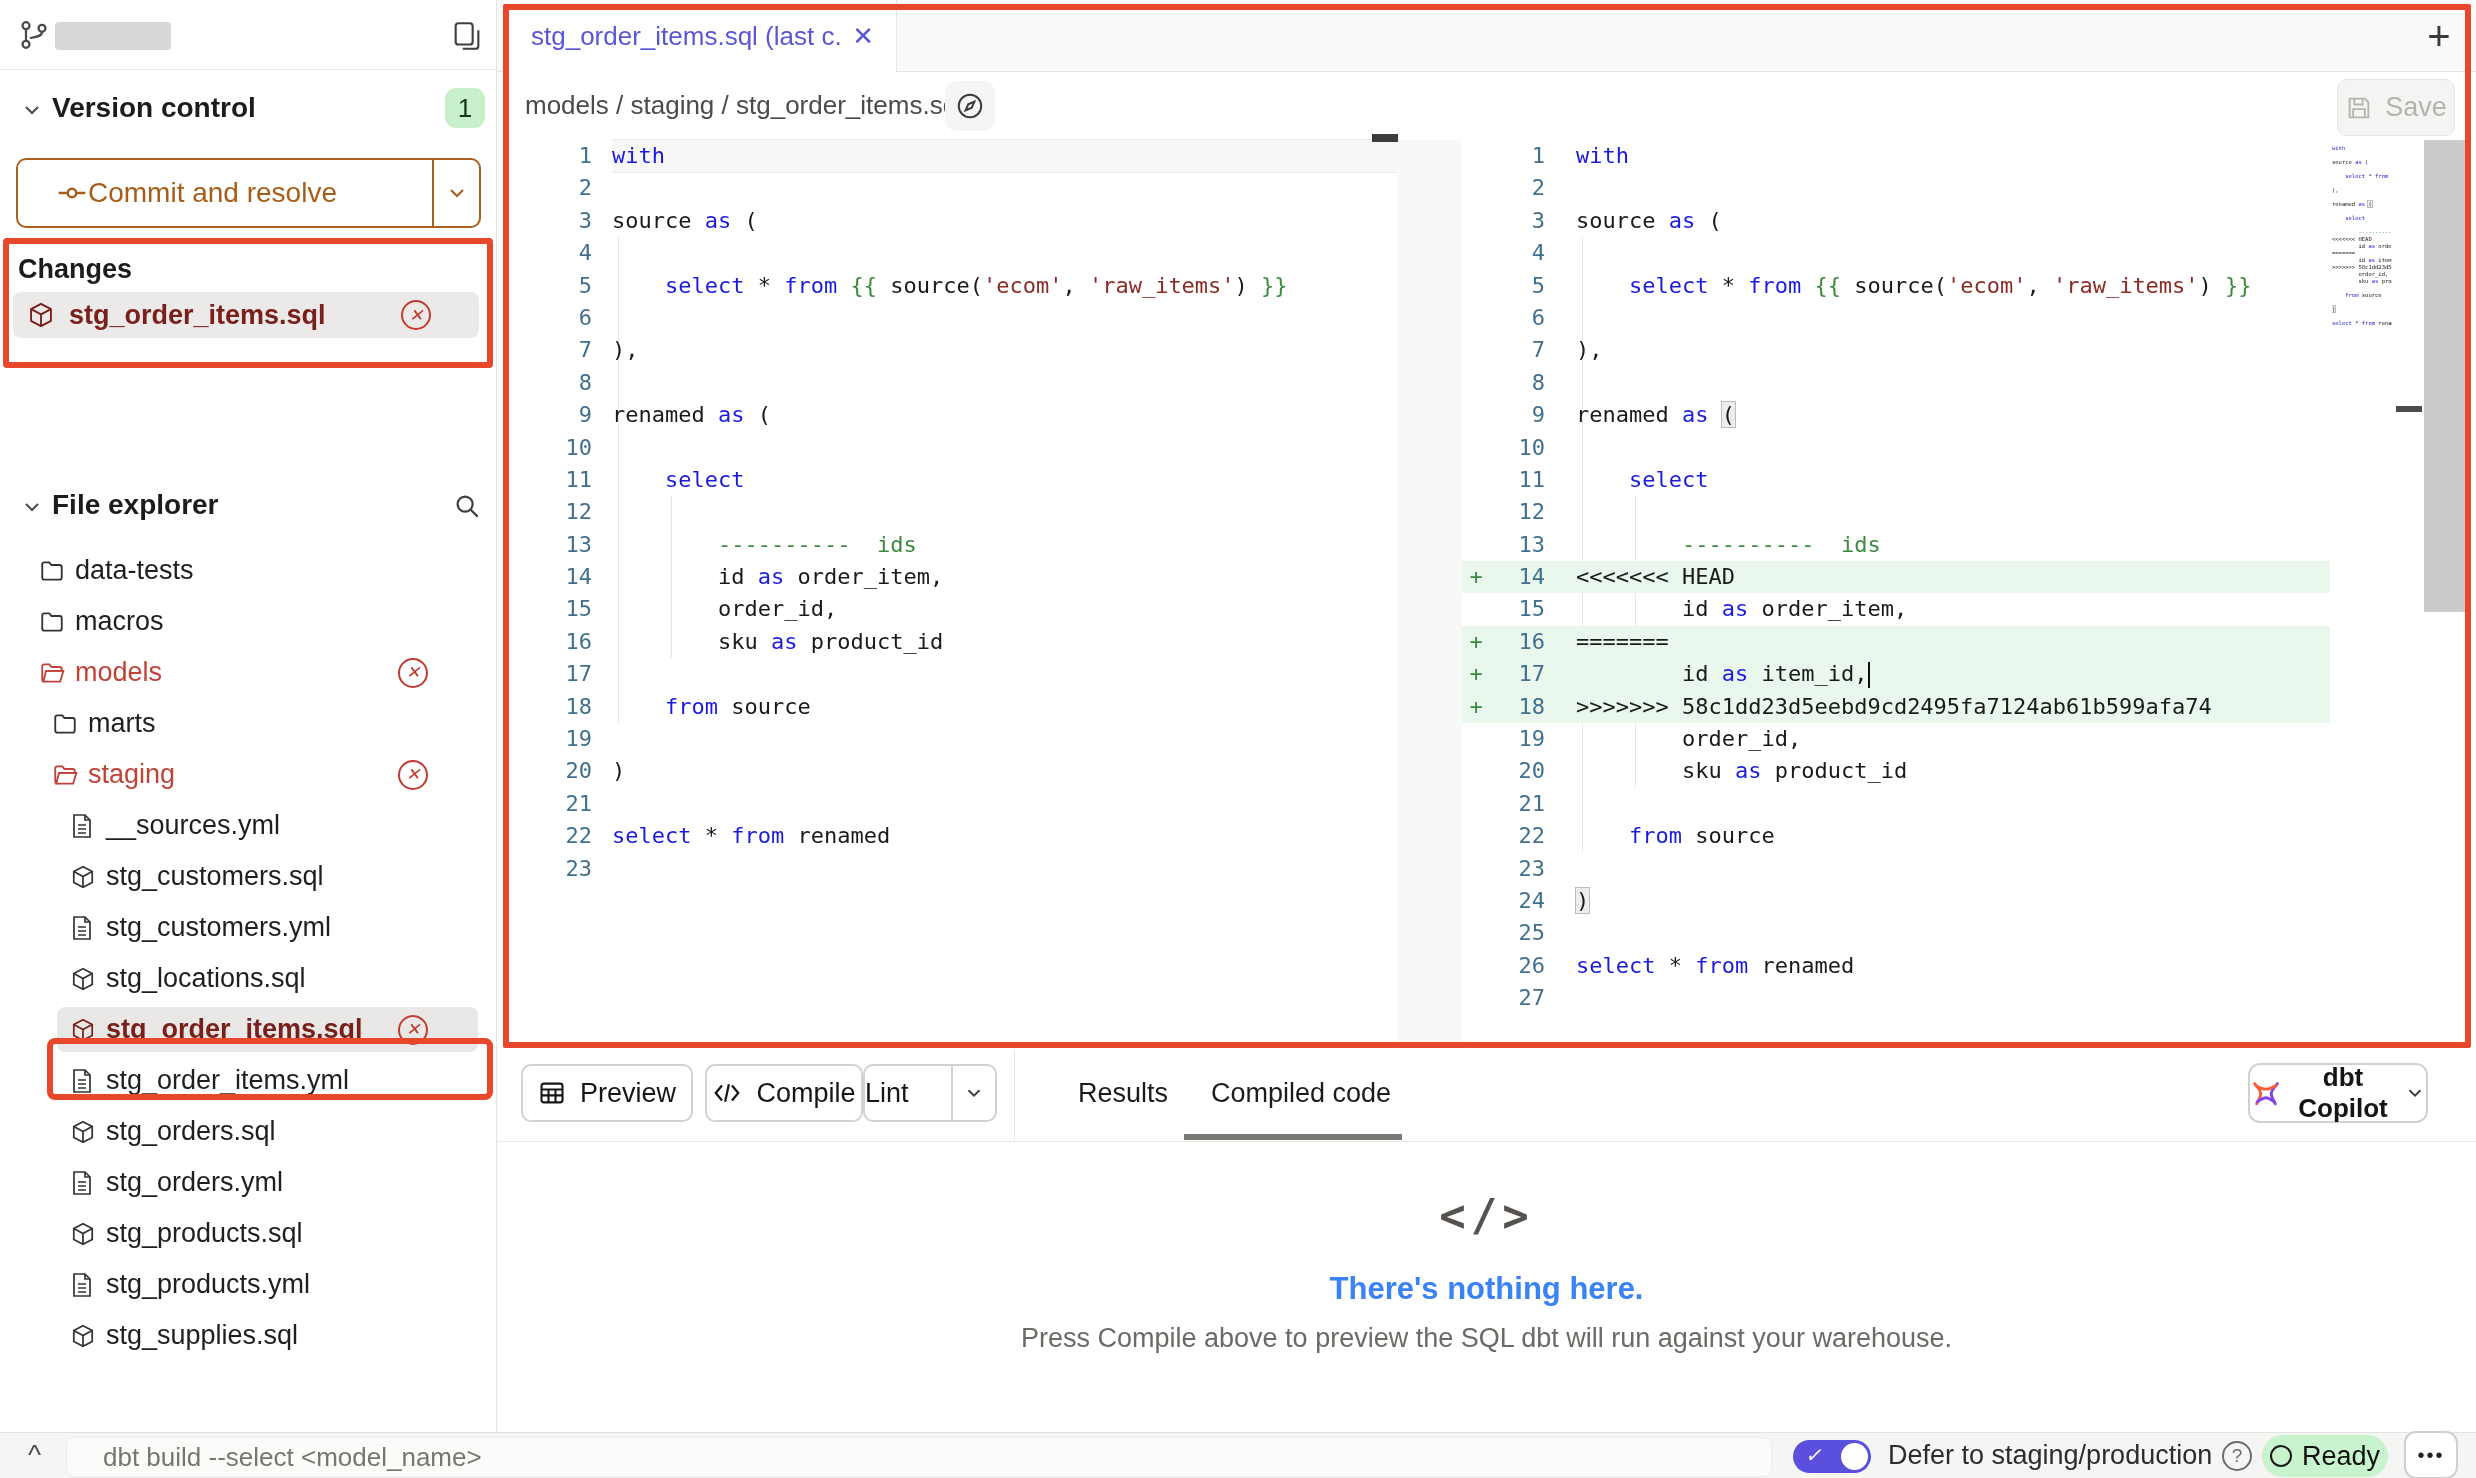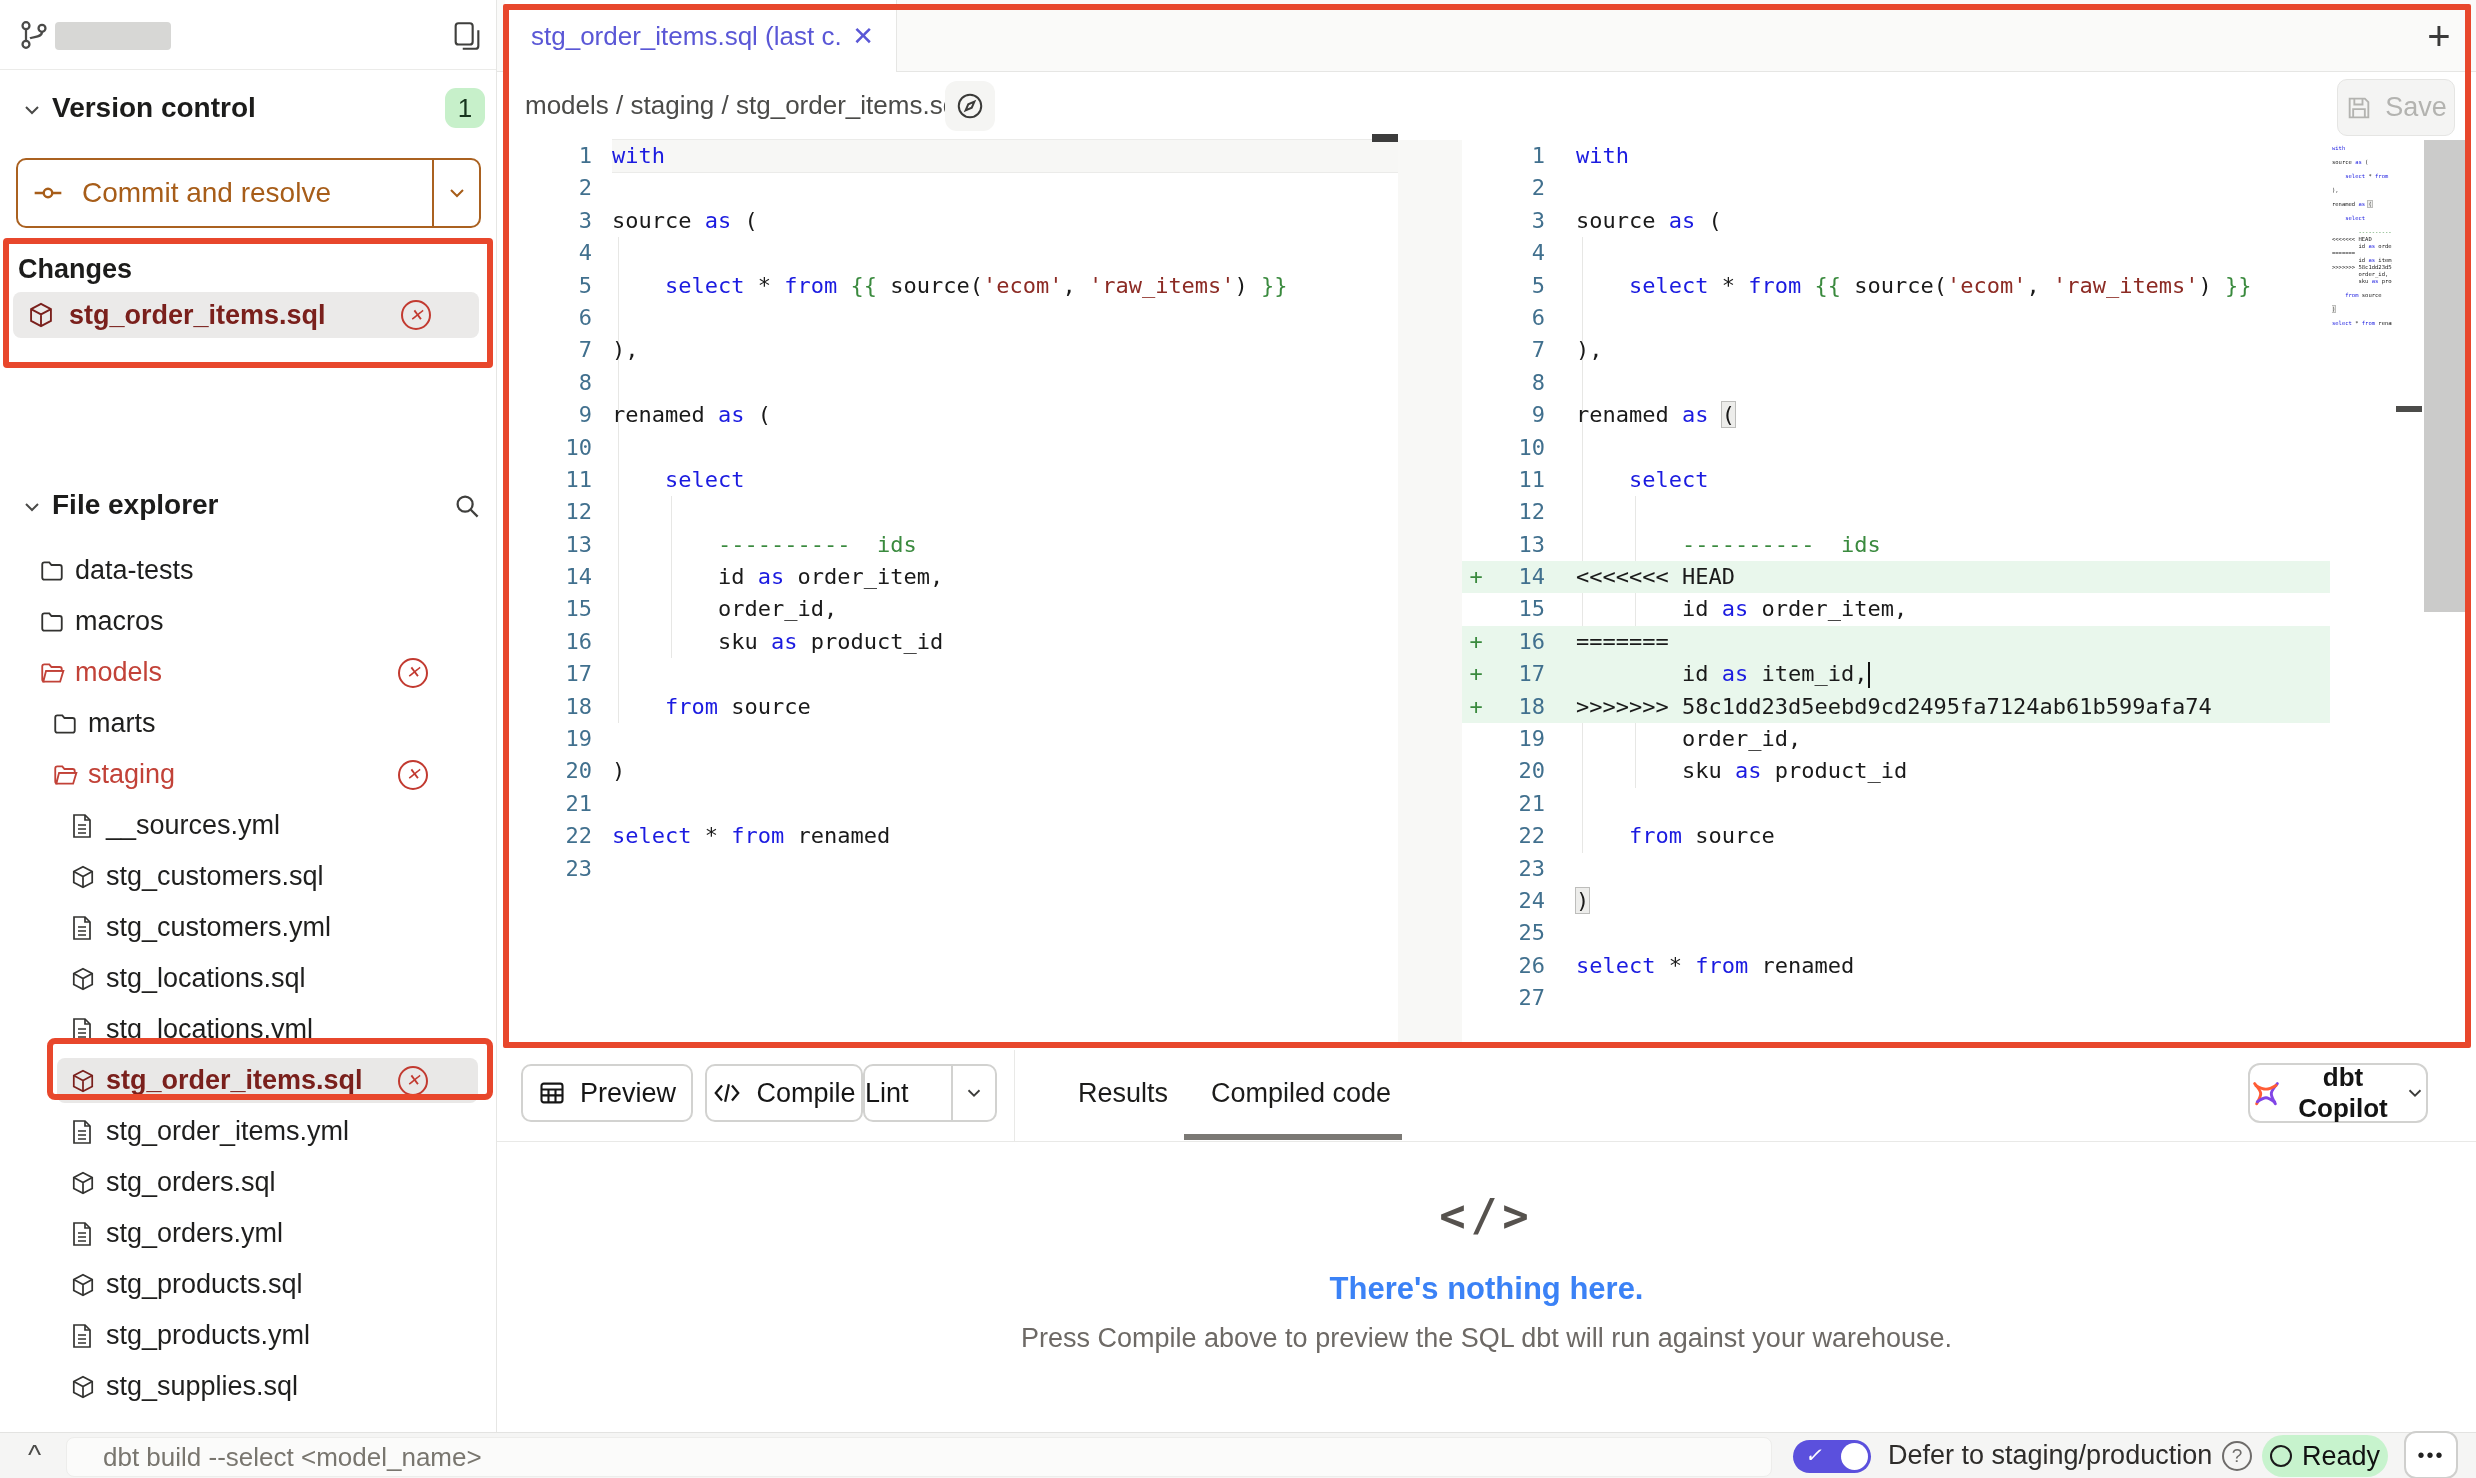--- a/index.html
+++ b/index.html
@@ -21,21 +21,21 @@
   .vc-row { position:absolute; left:0; top:88px; width:100%; height:44px; }
   .sec-chev { position:absolute; left:20px; top:10px; color:#4a4a48; }
   .sec-label { position:absolute; left:52px; top:4px; font-size:28px; font-weight:700; color:#1c1c1b; }
   .vc-badge { position:absolute; left:445px; top:0px; width:40px; height:40px;
               background:#c7f0ca; color:#16341d; border-radius:11px; font-size:26px;
               display:flex; align-items:center; justify-content:center; }
 
   .commit-btn { position:absolute; left:16px; top:158px; width:465px; height:70px;
                 border:2px solid #aa6120; border-radius:10px; background:#fff;
                 display:flex; align-items:center; }
-  .commit-main { flex:1; display:flex; align-items:center; gap:18px; padding-left:14px; height:100%; }
+  .commit-main { flex:1; display:flex; align-items:center; padding-left:38px; height:100%; }
   .commit-label { font-size:28px; font-weight:500; color:#a75d19; }
   .commit-caret { width:47px; height:100%; border-left:2px solid #aa6120;
                   display:flex; align-items:center; justify-content:center; color:#a75d19; }
 
   .changes-label { position:absolute; left:18px; top:254px; font-size:27px; font-weight:700; color:#1c1c1b; }
   .changed-pill { position:absolute; left:13px; top:292px; width:466px; height:46px;
                   background:#ebeae9; border-radius:8px; display:flex; align-items:center; }
   .changed-pill .cube { color:#7a201c; margin-left:14px; }
   .changed-name { font-size:27px; font-weight:600; color:#7a201c; margin-left:14px; }
   .circx { width:30px; height:30px; border:2px solid #c23a30; border-radius:50%;
@@ -334,29 +334,20 @@
         <span class="tlabel" style="left: 106px;">stg_customers.yml</span>
       </div>
       <div class="trow">
         <span class="ticon" style="left: 70px;">
           <svg width="26" height="26" viewBox="0 0 24 24" fill="none" stroke="currentColor" stroke-width="1.6">
             <path d="M12 2.5 L20.5 7 V17 L12 21.5 L3.5 17 V7 Z"></path>
             <path d="M3.5 7 L12 11.5 L20.5 7 M12 11.5 V21.5"></path>
           </svg>
         </span>
         <span class="tlabel" style="left: 106px;">stg_locations.sql</span>
-      </div>
-      <div class="trow">
-        <span class="ticon" style="left: 70px;">
-          <svg width="24" height="26" viewBox="0 0 24 26" fill="none" stroke="currentColor" stroke-width="1.7">
-            <path d="M4 2 h11 l5 5 v17 H4 Z"></path>
-            <path d="M15 2 v5 h5 M8 12 h8 M8 16 h8 M8 20 h8"></path>
-          </svg>
-        </span>
-        <span class="tlabel" style="left: 106px;">stg_locations.yml</span>
       </div>
       <div class="trow sel">
         <span class="selbg"></span>
         <span class="ticon" style="left: 70px;">
           <svg width="26" height="26" viewBox="0 0 24 24" fill="none" stroke="currentColor" stroke-width="1.6">
             <path d="M12 2.5 L20.5 7 V17 L12 21.5 L3.5 17 V7 Z"></path>
             <path d="M3.5 7 L12 11.5 L20.5 7 M12 11.5 V21.5"></path>
           </svg>
         </span>
         <span class="tlabel" style="left: 106px;">stg_order_items.sql</span>

